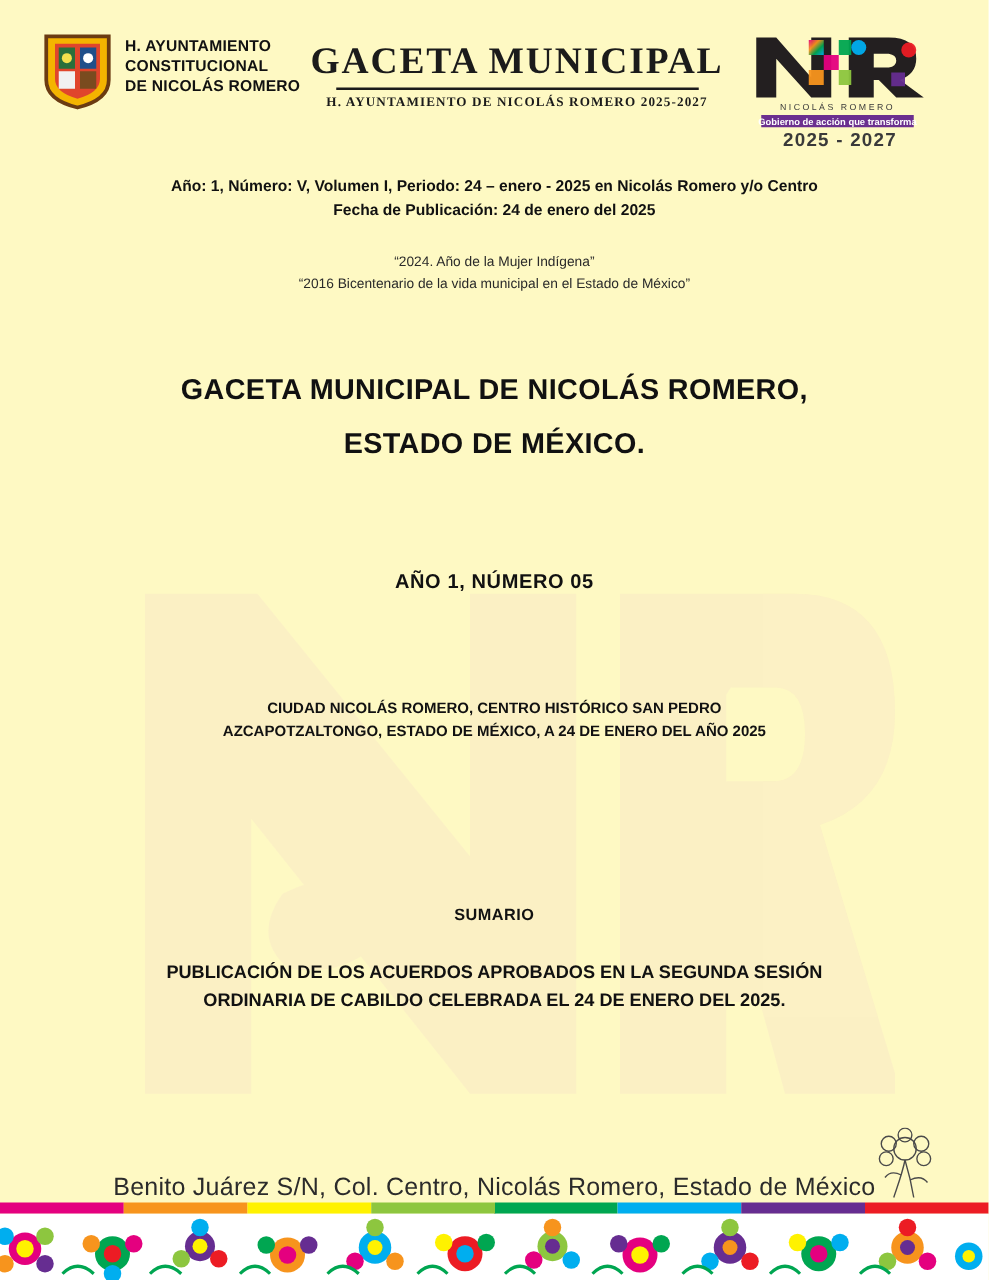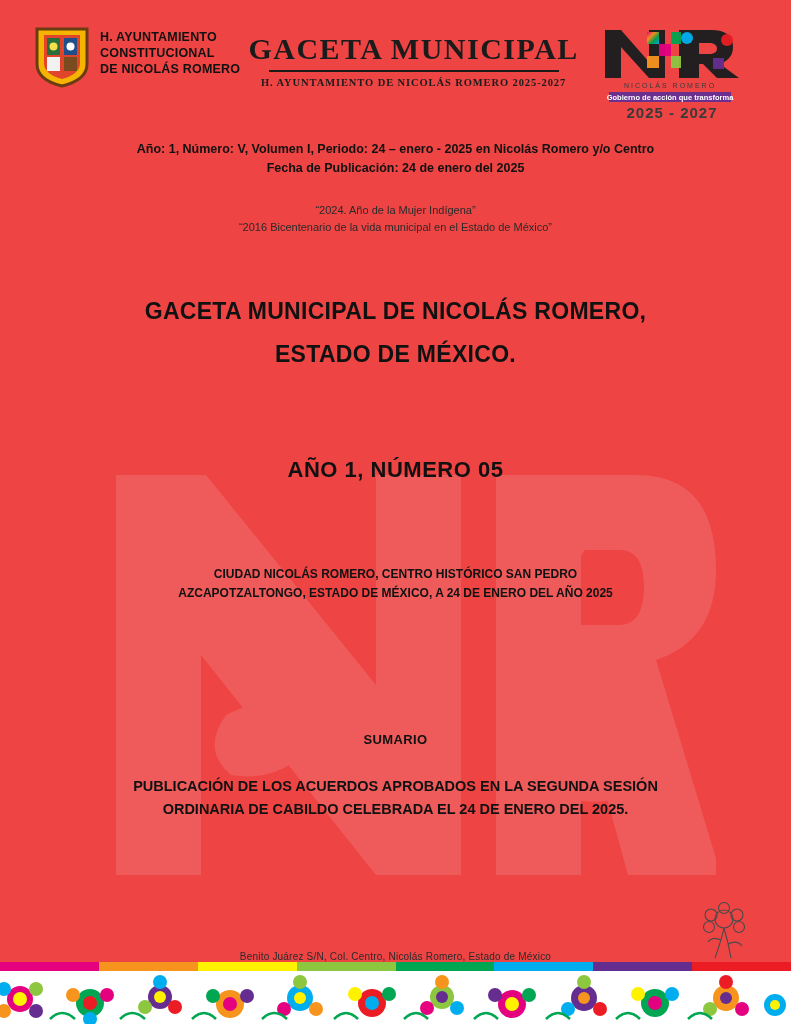--- a/index.html
+++ b/index.html
@@ -9,21 +9,21 @@
   }
   body {
     font-family: "Liberation Sans", sans-serif;
     color: #1a1a1a;
   }
   .page {
     position: relative;
     width: 791px;
     height: 1024px;
     overflow: hidden;
-    background: #ef4444;
+    background: #fef9c3;
     margin: 0 auto;
   }
 
   
   .watermark {
     position: absolute;
     left: 50%;
     top: 355px;
     transform: translateX(-50%);
     width: 640px;
@@ -138,21 +138,21 @@
     line-height: 1.9;
     letter-spacing: .3px;
     color: #111;
     margin: 54px auto 0 auto;
     width: 700px;
   }
   .issue-title {
     position: relative;
     z-index: 2;
     text-align: center;
-    font-size: 22px;
+    font-size: 16px;
     font-weight: bold;
     letter-spacing: .5px;
     color: #111;
     margin: 80px auto 0 auto;
   }
   .place-date {
     position: relative;
     z-index: 2;
     text-align: center;
     font-size: 12px;
@@ -191,21 +191,21 @@
     position: absolute;
     left: 0;
     right: 0;
     bottom: 62px;
     z-index: 2;
     display: flex;
     align-items: flex-end;
     justify-content: center;
   }
   .footer-address {
-    font-size: 10px;
+    font-size: 20px;
     color: #2b2b2b;
     letter-spacing: .2px;
     text-align: center;
   }
   .footer-flower {
     position: absolute;
     right: 40px;
     bottom: 2px;
     width: 54px;
     height: 58px;

